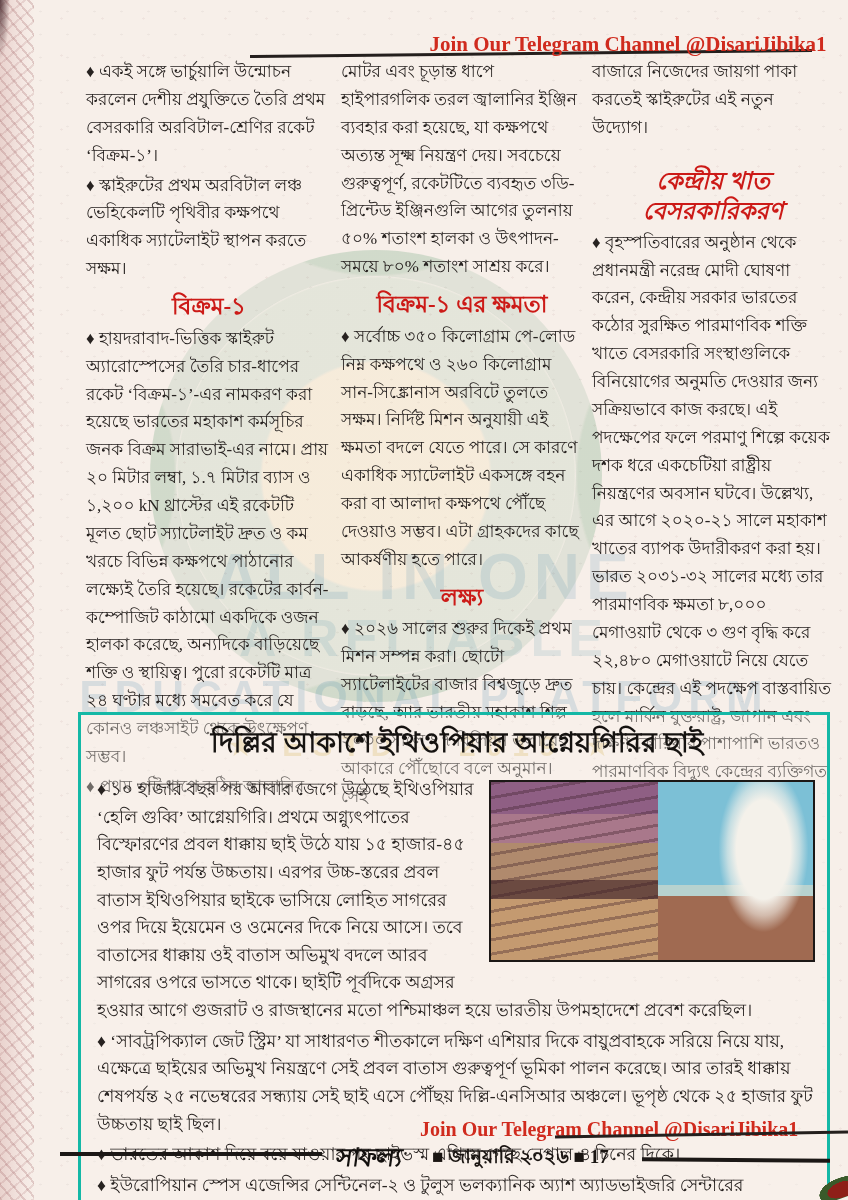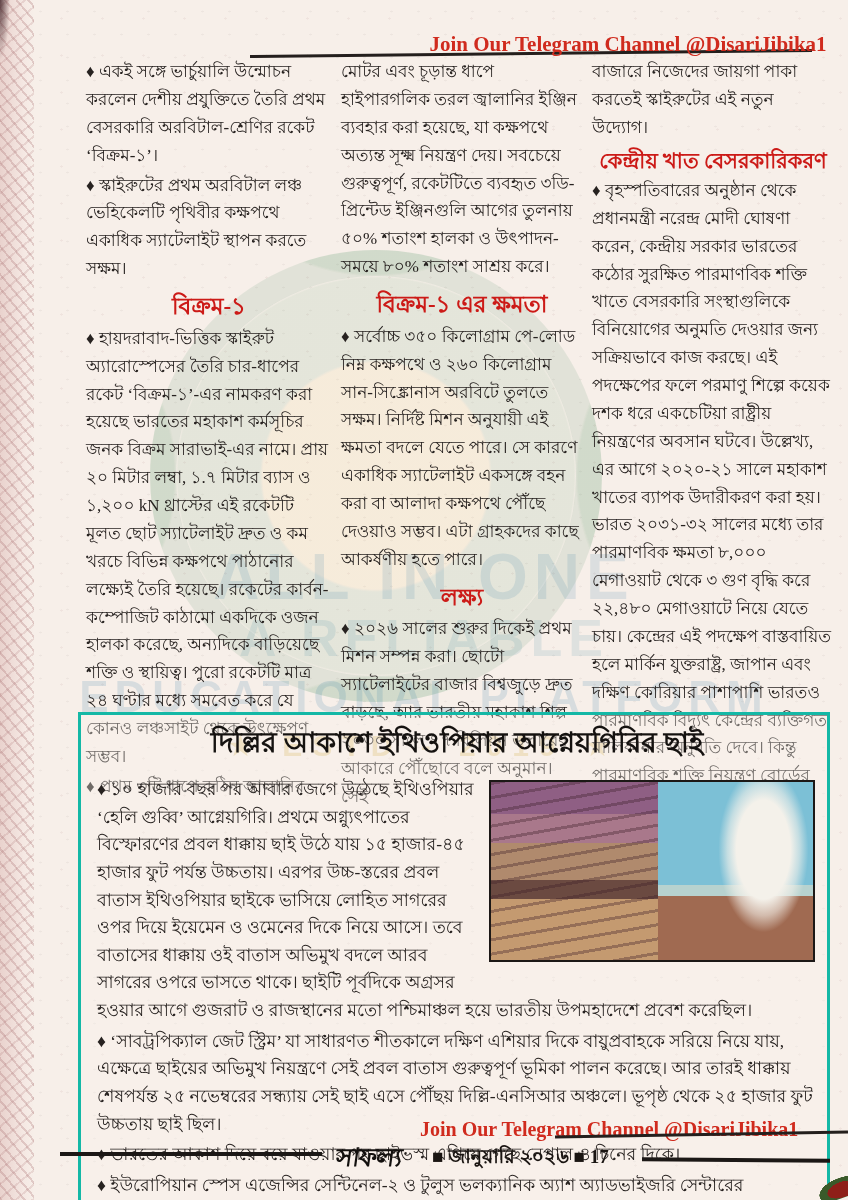--- a/index.html
+++ b/index.html
@@ -45,21 +45,21 @@
     font-size:20px;font-weight:bold;color:#d02b1e;white-space:nowrap;}
   .tg-strike{position:absolute;height:3px;background:#241f1d;}
   .tgs-bottom{left:555px;top:1133px;width:293px;transform:rotate(-1deg);}
   
   .col{position:absolute;top:58px;font-size:17px;line-height:1.64;text-align:left;}
   .col p{margin:0 0 2px 0;}
   .col1{left:86px;width:246px;}
   .col2{left:341px;width:242px;}
   .col3{left:592px;width:242px;}
   .red-head{color:#cc1a17;font-weight:bold;text-align:center;font-size:23px;margin:10px 0 3px 0;line-height:1.25;}
-  .red-head.small{font-size:21px;margin-top:6px;}
+  .red-head.small{font-size:24px;margin-top:24px;font-style:italic;}
   
   .box{position:absolute;left:78px;top:712px;width:752px;height:523px;
     border:3px solid #14b8a6;background:rgba(250,244,238,.35);padding:4px 10px 6px 16px;box-sizing:border-box;}
   .box-title{text-align:center;font-size:28px;font-weight:bold;color:#151210;margin:2px 0 8px 0;}
   .box-body{font-size:17.5px;line-height:1.58;}
   .box-body p{margin:0 0 3px 0;}
   .photo{float:right;width:322px;height:178px;border:2px solid #1c1816;margin:4px 2px 8px 12px;
     position:relative;overflow:hidden;background:#caa;}
   .photo .left-panel{position:absolute;left:0;top:0;width:52%;height:100%;
     background:

